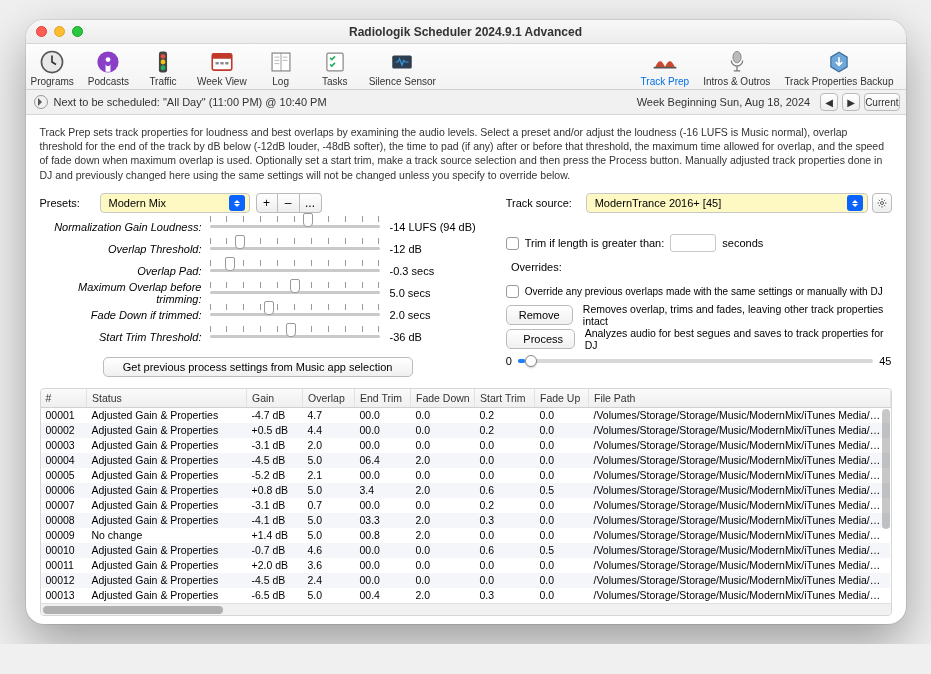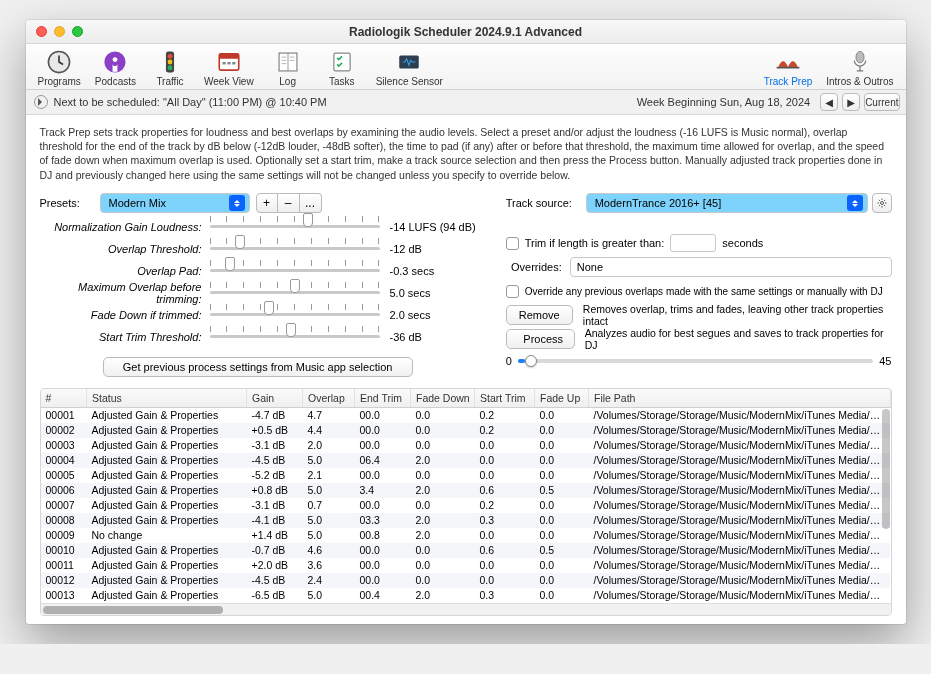--- a/index.html
+++ b/index.html
@@ -8,40 +8,40 @@
     font-size: 11px;
     background: #f0f0f0;
     display: flex;
     justify-content: center;
     align-items: flex-start;
     padding: 20px 0;
   }
   .window {
     width: 880px;
     background: #fff;
-    border-radius: 3px;
+    border-radius: 18px;
     box-shadow: 0 20px 50px rgba(0,0,0,.35), 0 0 0 1px rgba(0,0,0,.08);
     overflow: hidden;
   }
   .titlebar {
     height: 24px;
     background: linear-gradient(#f8f8f8,#ececec);
     border-bottom: 1px solid #d6d6d6;
     display: flex;
     align-items: center;
     position: relative;
   }
   .traffic { display:flex; gap:7px; padding-left:10px; }
   .traffic span { width:11px; height:11px; border-radius:50%; display:block; }
   .t-close{background:#ff5f57;border:1px solid #e33e32;}
   .t-min{background:#febc2e;border:1px solid #e0a428;}
   .t-max{background:#28c840;border:1px solid #1ba125;}
   .title { position:absolute; left:0; right:0; text-align:center; font-weight:600; font-size:12px; color:#333; pointer-events:none;}
   .toolbar {
-    display:flex; align-items:flex-end; padding:4px 12px 2px 12px;
+    display:flex; align-items:flex-end; padding:4px 12px 2px 5px;
     background:linear-gradient(#fdfdfd,#f3f3f3);
     border-bottom:1px solid #d0d0d0;
     gap:14px;
   }
   .tb-item { display:flex; flex-direction:column; align-items:center; font-size:10px; color:#333; cursor:pointer; min-width:40px;}
   .tb-item.active { color:#0070e8; }
   .tb-icon { width:28px; height:28px; display:flex; align-items:center; justify-content:center; }
   .tb-icon svg { width:26px; height:26px; }
   .spacer { flex:1; }
   .infobar {
@@ -59,21 +59,21 @@
   .content { padding:10px 14px 8px 14px; }
   .desc { font-size:10.5px; color:#333; line-height:1.35; margin-bottom:10px;}
   .controls-row { display:flex; gap:30px; }
   .col-left { flex:0 0 410px; }
   .col-right { flex:1; }
   .form-row { display:flex; align-items:center; height:23px; margin-bottom:1px;}
   .form-row label.lead { width:170px; text-align:right; padding-right:8px; font-size:11px;}
   .select-wrap {
     border:1px solid #c8c8c8; border-radius:4px; height:20px;
     display:flex; align-items:center; padding:0 4px 0 8px; font-size:11px;
-    background:#7dd3fc; position:relative; cursor:pointer;
+    background:#fef9c3; position:relative; cursor:pointer;
   }
   .select-arrows {
     background:#0a63ff; border-radius:3px; width:16px; height:16px; margin-left:4px;
     display:flex; flex-direction:column; align-items:center; justify-content:center;
   }
   .select-arrows::before{content:"";border:3px solid transparent;border-bottom-color:#fff;margin-bottom:1px;}
   .select-arrows::after{content:"";border:3px solid transparent;border-top-color:#fff;}
   .pill-btns { display:flex; margin-left:6px;}
   .pill-btns .pbtn {
     border:1px solid #bbb; background:linear-gradient(#fff,#eee);
@@ -227,20 +227,29 @@
         <span>Track Prep</span>
       </div>
       <div class="tb-item">
         <div class="tb-icon">
           <svg viewBox="0 0 32 32">
             <ellipse cx="16" cy="10" rx="5" ry="7" fill="#bbb" stroke="#777"></ellipse>
             <path d="M9 14a7 7 0 0 0 14 0M16 21v6M12 27h8" stroke="#777" stroke-width="1.5" fill="none"></path>
           </svg>
         </div>
         <span>Intros &amp; Outros</span>
+      </div>
+      <div class="tb-item">
+        <div class="tb-icon">
+          <svg viewBox="0 0 32 32">
+            <path d="M6 10 L16 4 L26 10 L26 22 L16 28 L6 22 Z" fill="#6fa8d8" stroke="#3b6fa0" stroke-width="1.5"></path>
+            <path d="M16 10v10M12 16l4 4 4-4" stroke="#fff" stroke-width="2" fill="none"></path>
+          </svg>
+        </div>
+        <span>Track Properties Backup</span>
       </div>
     </div>
 
   <div class="infobar">
     <div class="left">
       <span style="display:inline-flex;width:14px;height:14px;border:1px solid #999;border-radius:50%;align-items:center;justify-content:center;">
         <span style="border:4px solid transparent;border-left-color:#555;margin-left:3px;"></span>
       </span>
       <span>Next to be scheduled: "All Day" (11:00 PM) @ 10:40 PM</span>
     </div>
@@ -425,23 +434,20 @@
 
         <div class="form-row">
           <span class="checkbox"></span>
           <span>Trim if length is greater than:</span>
           <input class="text-input" style="width: 46px; margin: 0px 6px;" value="">
           <span>seconds</span>
         </div>
 
         <div class="form-row">
           <label style="width:64px;text-align:right;padding-right:8px;">Overrides:</label>
-          <div class="wide-select">
-            <span>None</span>
-          </div>
         </div>
 
         <div class="form-row">
           <span class="checkbox"></span>
           <span style="font-size:10px;">Override any previous overlaps made with the same settings or manually with DJ</span>
         </div>
 
         <div class="form-row">
           <span class="btn" style="width:70px;">Remove</span>
           <span style="margin-left:10px;font-size:10.5px;">Removes overlap, trims and fades, leaving other track properties intact</span>

